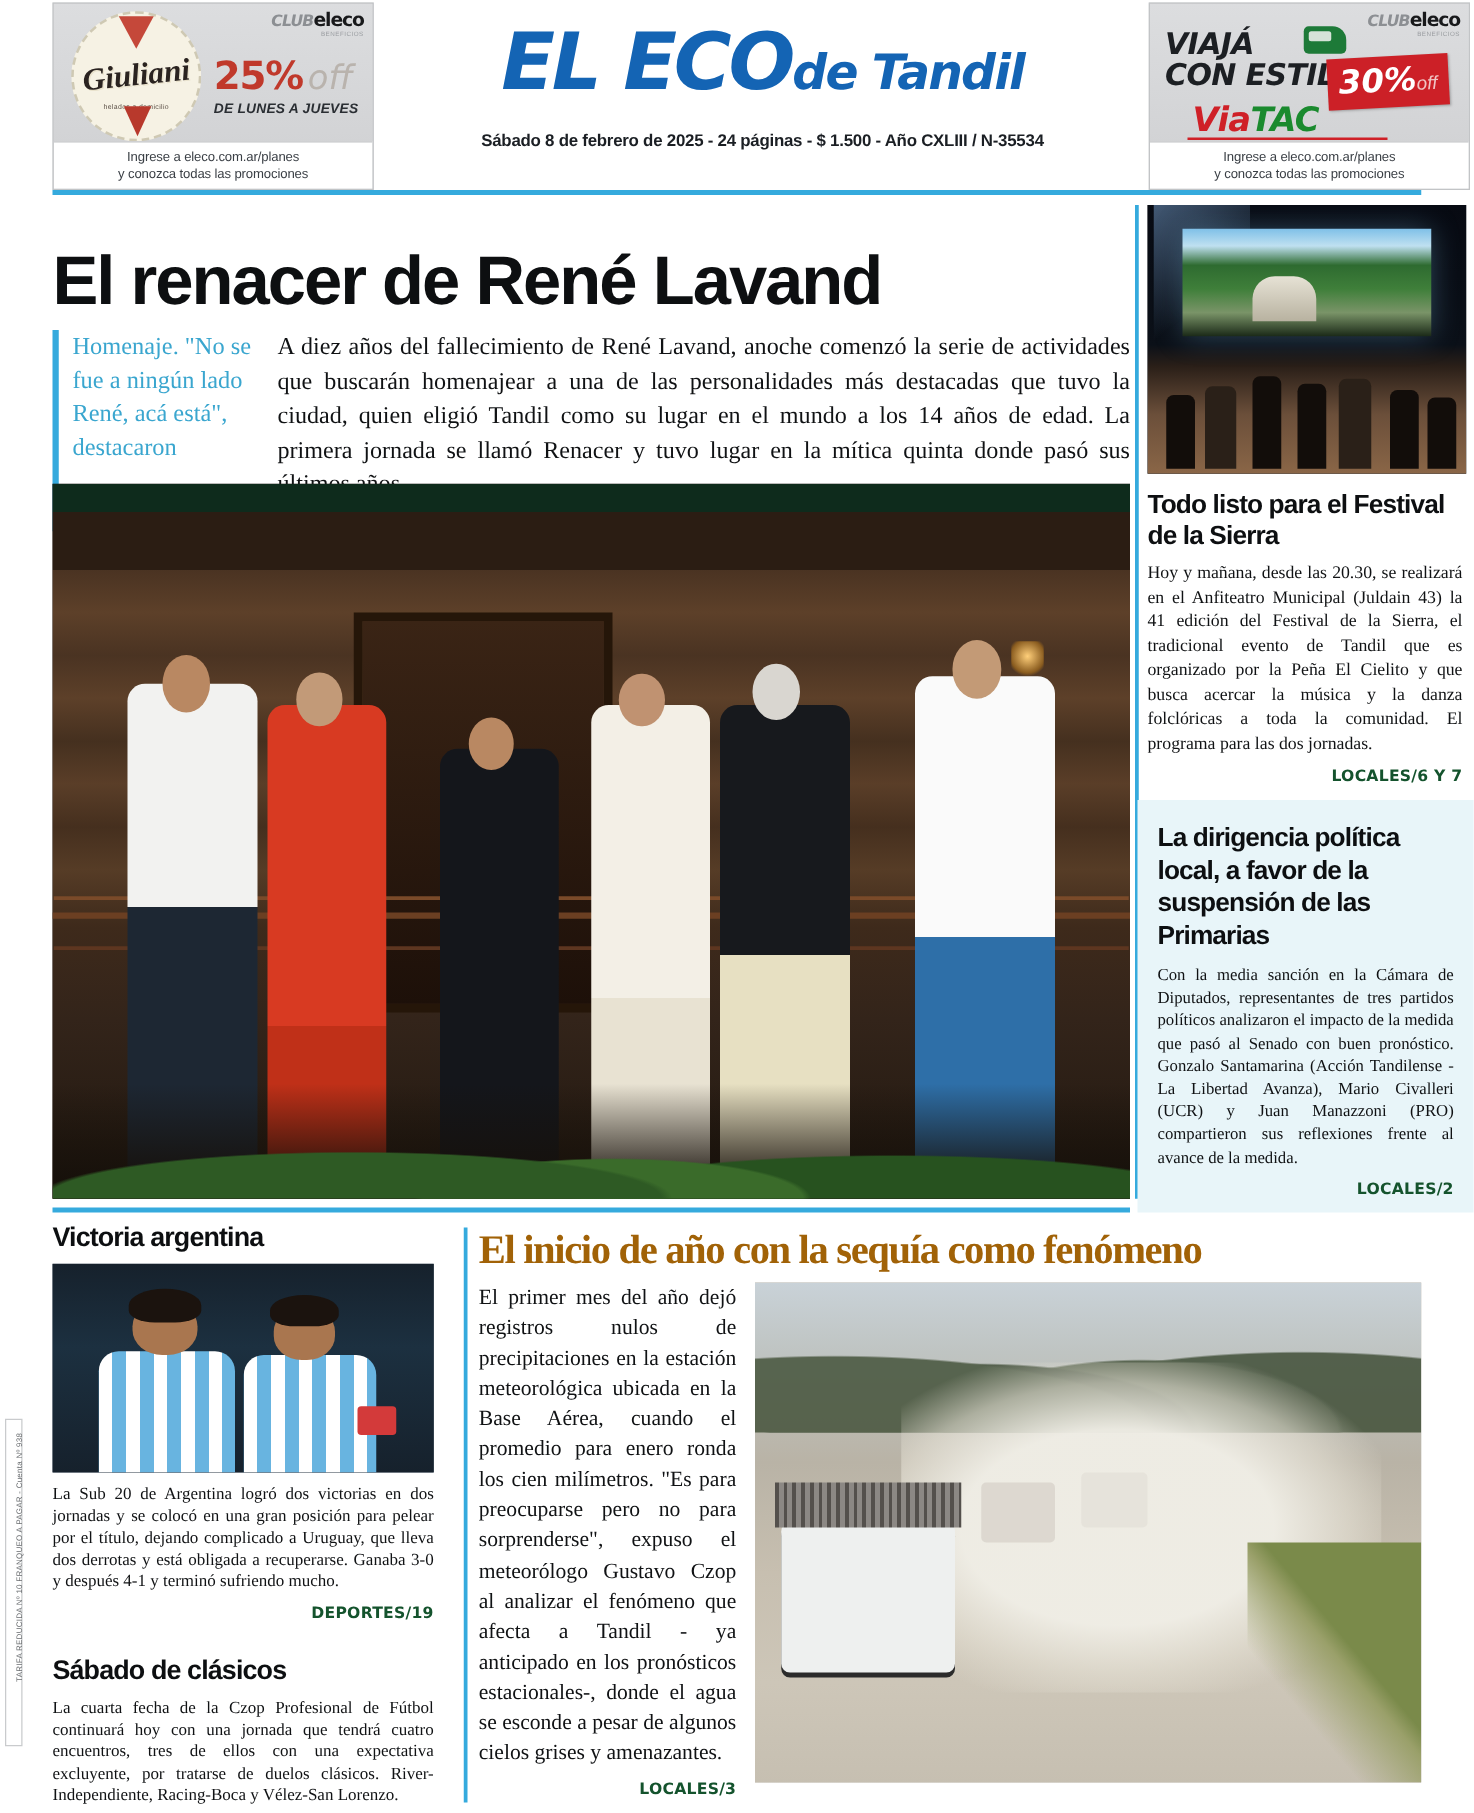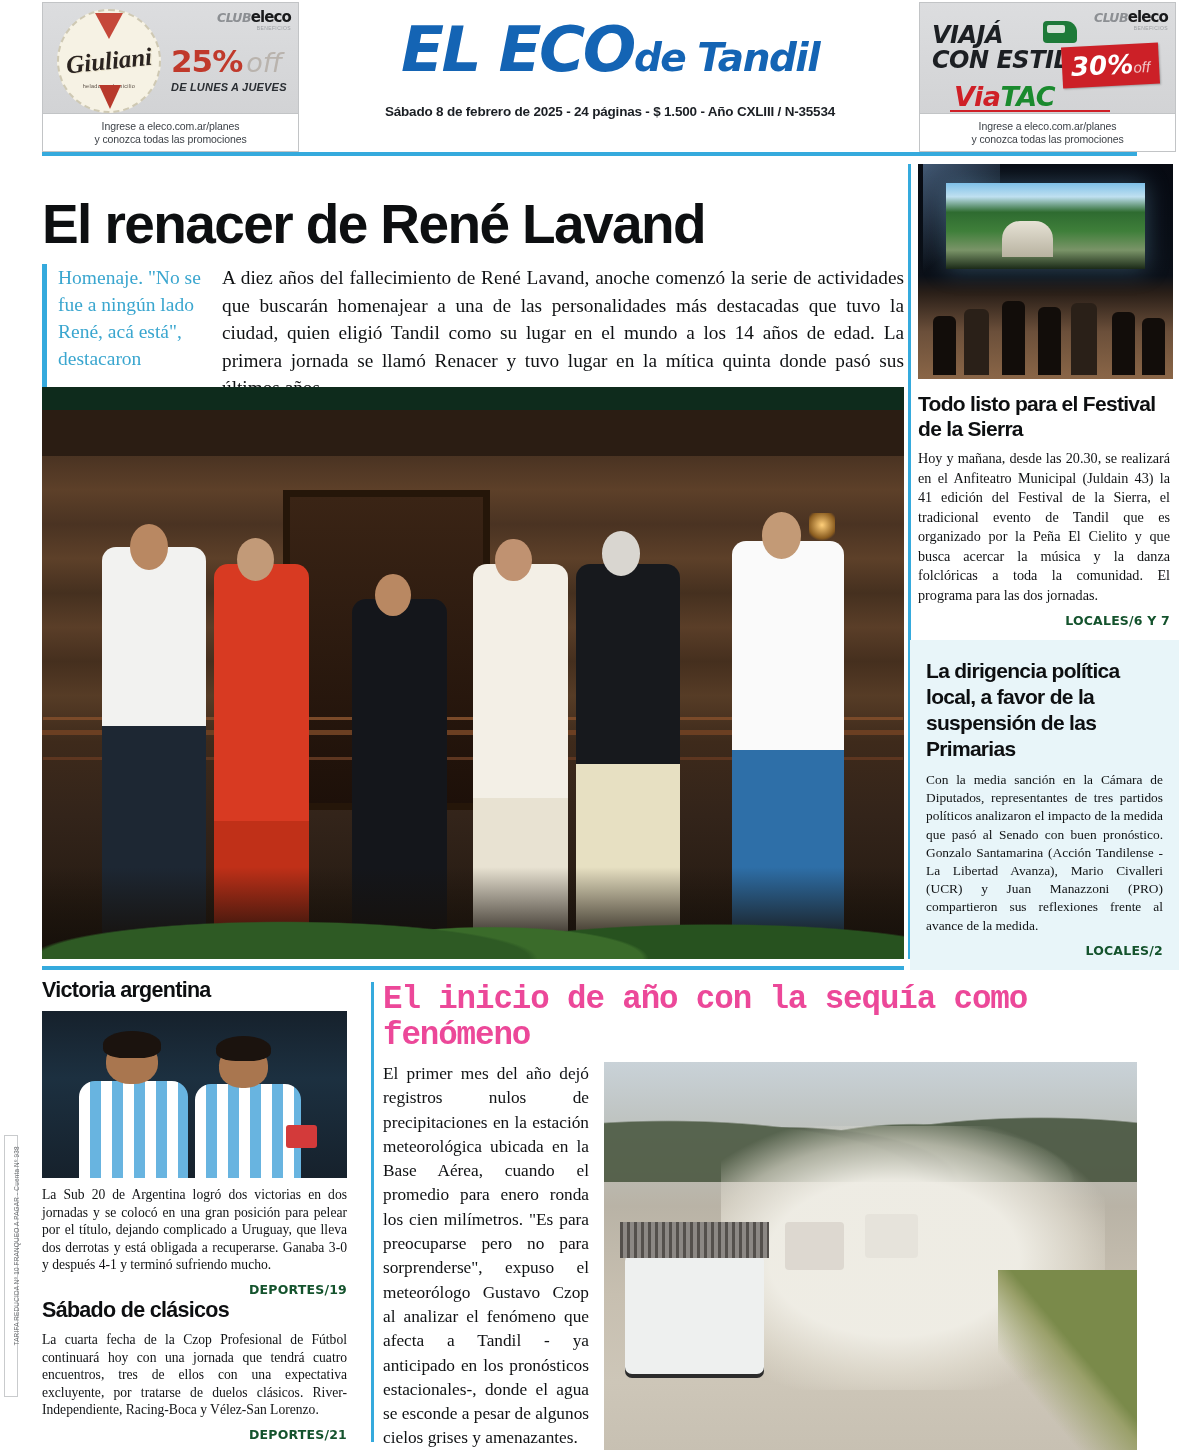--- a/index.html
+++ b/index.html
@@ -364,34 +364,34 @@
     position: relative;
   }
   .bl p {
     font-family: "Liberation Serif", serif;
     font-size: 13.6px;
     line-height: 17.6px;
     text-align: justify;
     color: #101214;
     margin-top: 8px;
   }
-  .bl h3.second { margin-top: 1px; }
+  .bl h3.second { margin-top: 27px; }
 
   
   .bc {
     position: absolute;
     left: 383px; top: 982px;
     width: 754px;
   }
   .bc h2 {
-    font-family: Liberation Mono, monospace;
+    font-family: Liberation Serif, serif;
     font-size: 32.5px;
     font-weight: 700;
     letter-spacing: -1.1px;
-    color: #ec4899;
+    color: #a16207;
     line-height: 36px;
     margin-bottom: 8px;
   }
   .bc-row { display: flex; gap: 15px; }
   .bc-text {
     width: 206px;
     font-family: "Liberation Serif", serif;
     font-size: 17.3px;
     line-height: 24.3px;
     text-align: justify;

